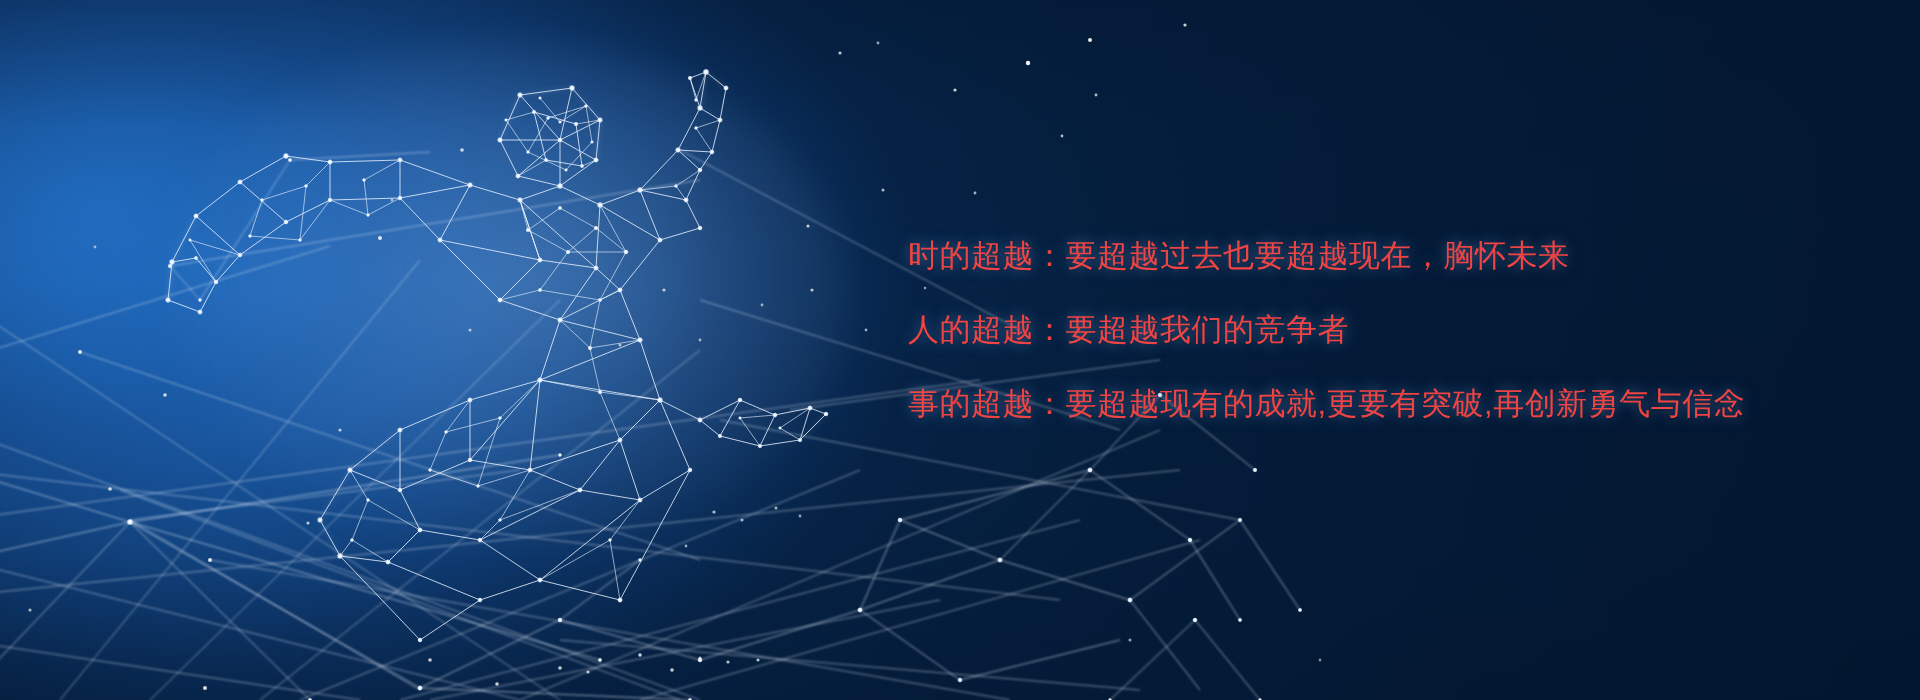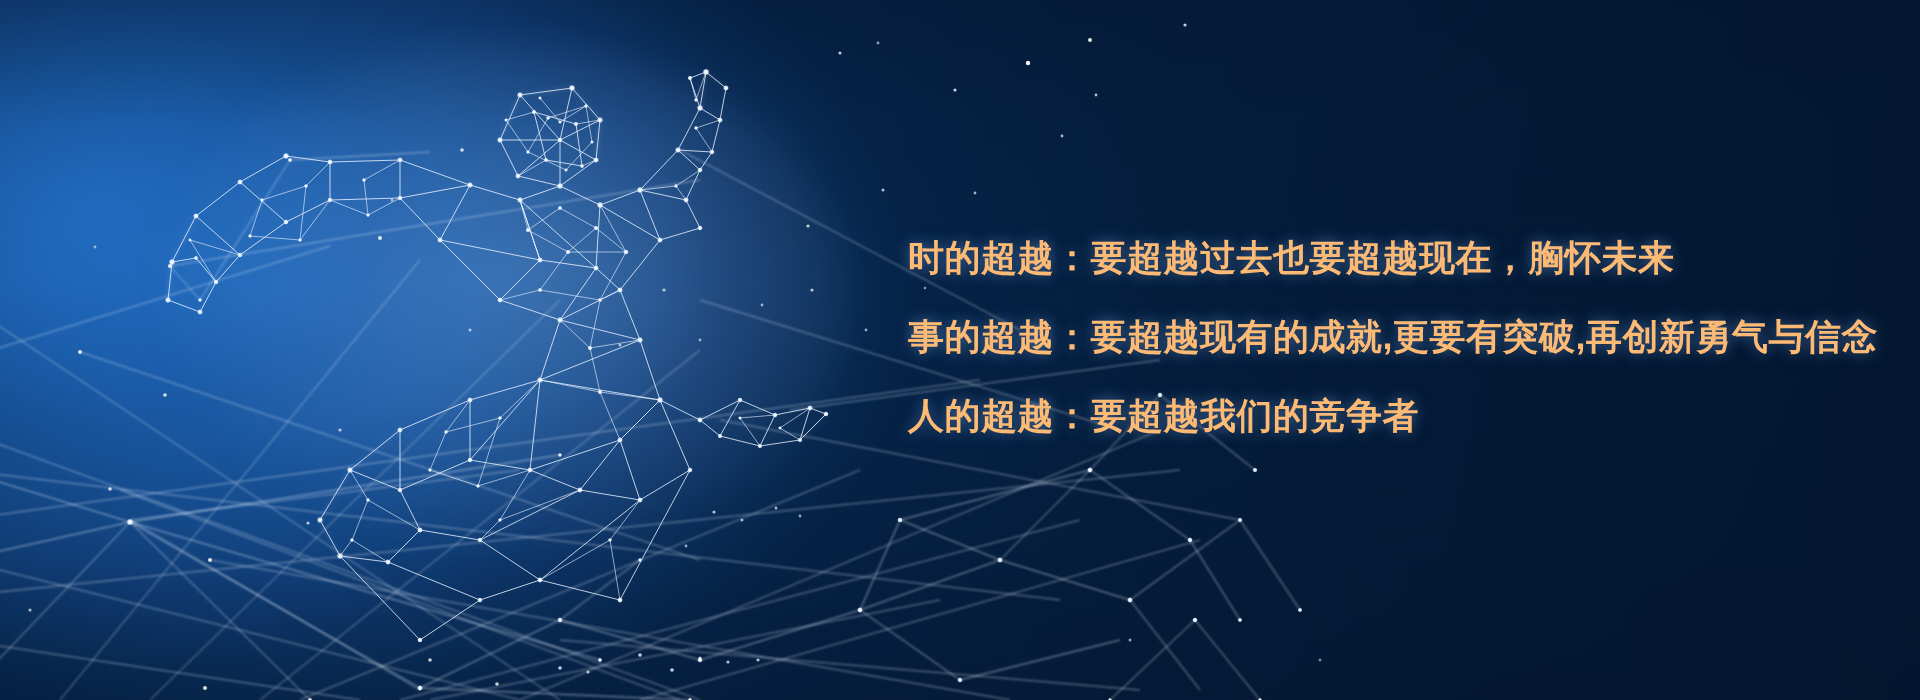--- a/index.html
+++ b/index.html
@@ -91,24 +91,24 @@
   }
 
   
   .copy {
     position: absolute;
     left: 908px;
     top: 240px;
     width: 960px;
   }
   .copy-line {
-    color: #fdba74;
-    font-size: 36px;
+    color: #ef4444;
+    font-size: 31px;
     line-height: 1;
-    font-weight: 700;
+    font-weight: 400;
     letter-spacing: 0.5px;
     white-space: nowrap;
     text-shadow: 0 0 14px rgba(120,170,235,0.55), 0 1px 2px rgba(0,0,0,0.25);
   }
   .copy-line + .copy-line { margin-top: 43px; }
 </style>
 </head>
 <body>
 
 <div id="stage">
@@ -628,17 +628,17 @@
       <circle cx="686" cy="546" r="1.4" opacity="0.60"></circle>
       <circle cx="1130" cy="640" r="1.5" opacity="0.60"></circle>
       <circle cx="1320" cy="660" r="1.4" opacity="0.50"></circle>
       <circle cx="30" cy="610" r="1.6" opacity="0.65"></circle>
       <circle cx="95" cy="247" r="1.4" opacity="0.55"></circle>
     </g>
   </svg>
 
   <div class="copy">
     <div class="copy-line">时的超越：要超越过去也要超越现在，胸怀未来</div>
+    <div class="copy-line">人的超越：要超越我们的竞争者</div>
     <div class="copy-line">事的超越：要超越现有的成就,更要有突破,再创新勇气与信念</div>
-    <div class="copy-line">人的超越：要超越我们的竞争者</div>
   </div>
 
 </div>
 
 </body></html>

